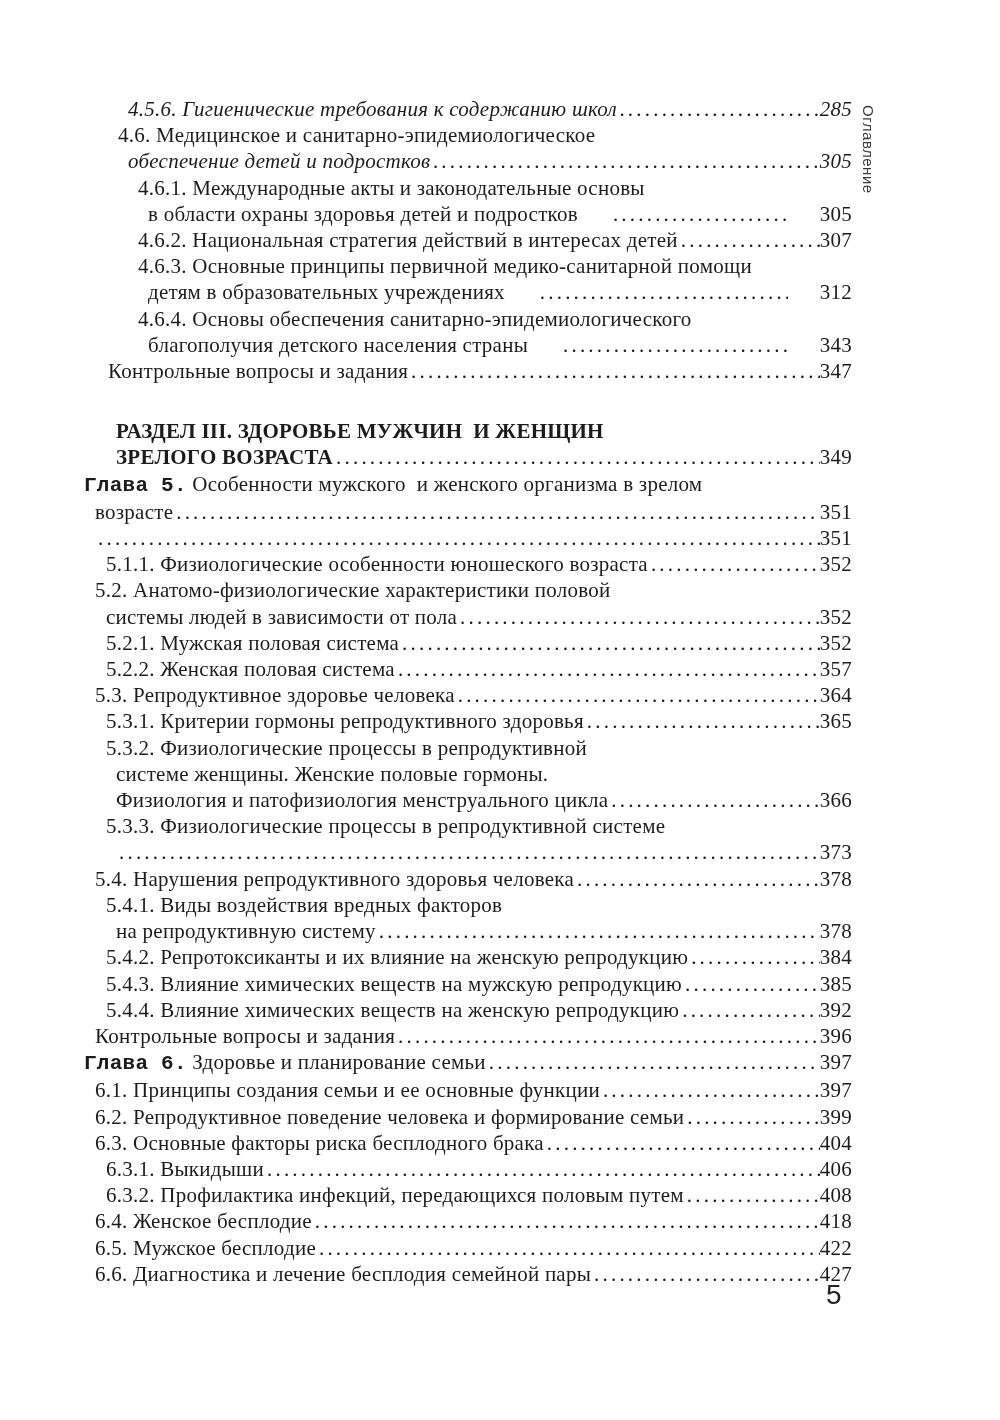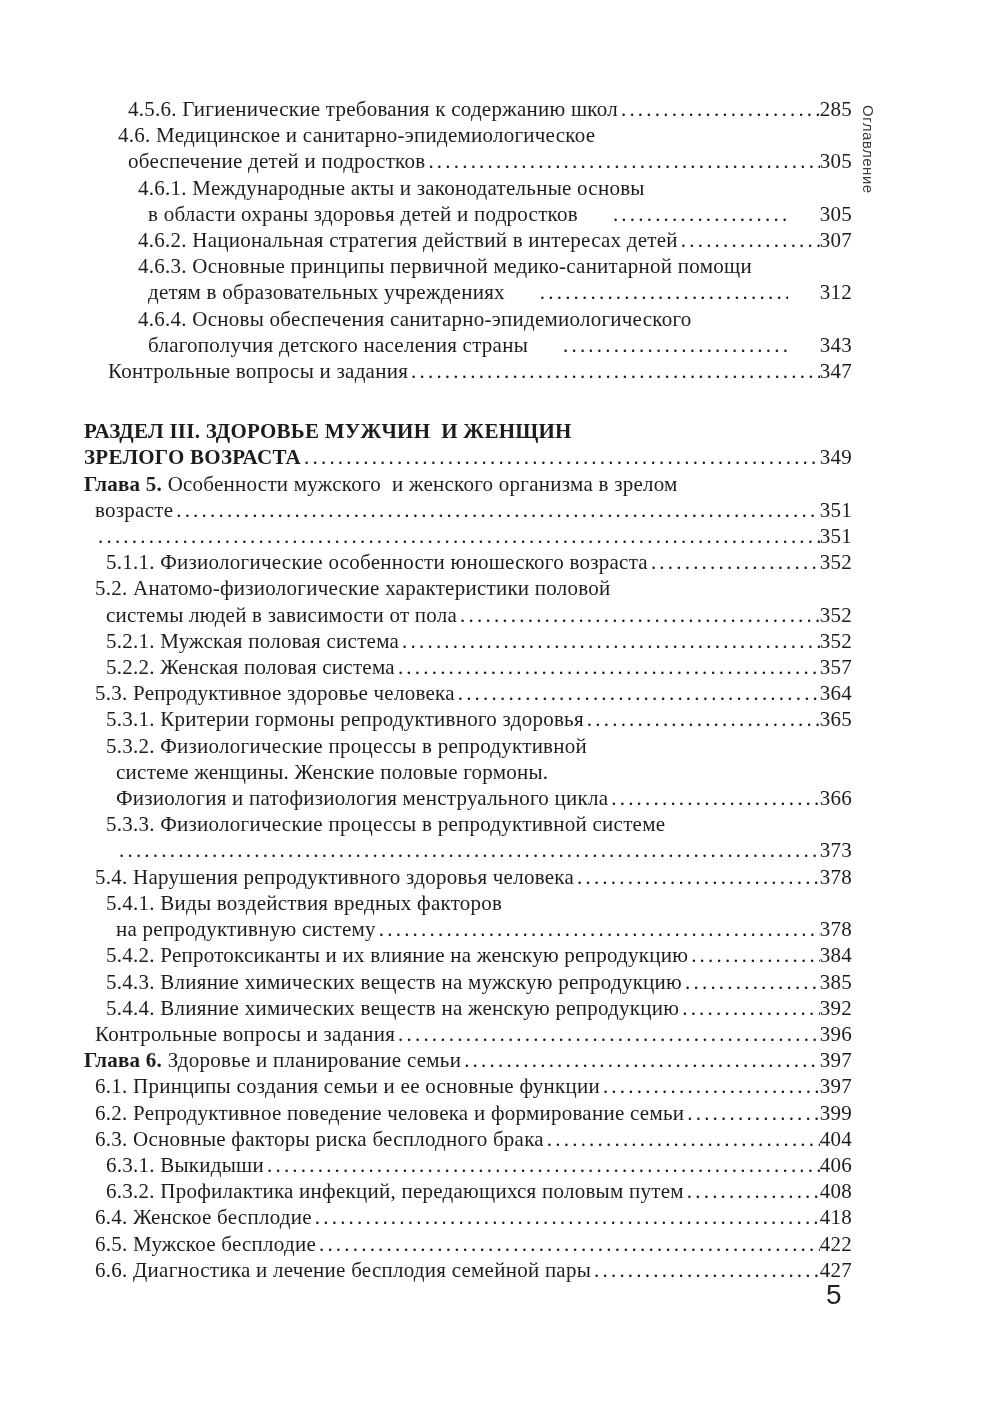--- a/index.html
+++ b/index.html
@@ -43,32 +43,32 @@
     flex: 1 1 auto;
     min-width: 0;
     overflow: hidden;
     white-space: nowrap;
     letter-spacing: 3.2px;
     padding-left: 3px;
     color: #1c1c1c;
     font-weight: normal;
   }
   .toc-page { flex: 0 0 auto; text-align: right; font-weight: normal; }
-  .bold .toc-text { font-weight: bold; }
-  .chapter-label { font-weight: bold; }
+  .bold .toc-text { font-weight: bold; margin-left: 32px; }
+  .chapter-label { font-weight: bold; font-family: Liberation Mono, monospace; }
   .gap-before { margin-top: 34px; }
 
   
   .ind-0 { padding-left: 0; }
   .ind-1 { padding-left: 11px; }
   .ind-2 { padding-left: 22px; }
   .ind-3 { padding-left: 32px; }
   .ind-4 { padding-left: 24px; }
   .ind-5 { padding-left: 34px; }
-  .ind-6 { padding-left: 44px; }
+  .ind-6 { padding-left: 44px; font-style: italic; }
   .ind-7 { padding-left: 54px; }
   .ind-8 { padding-left: 64px; gap: 32px; }
 
   
   .page-number {
     position: absolute;
     top: 1279px; left: 826px;
     font-family: "Liberation Sans", sans-serif;
     font-size: 28px;
     color: #222222;

